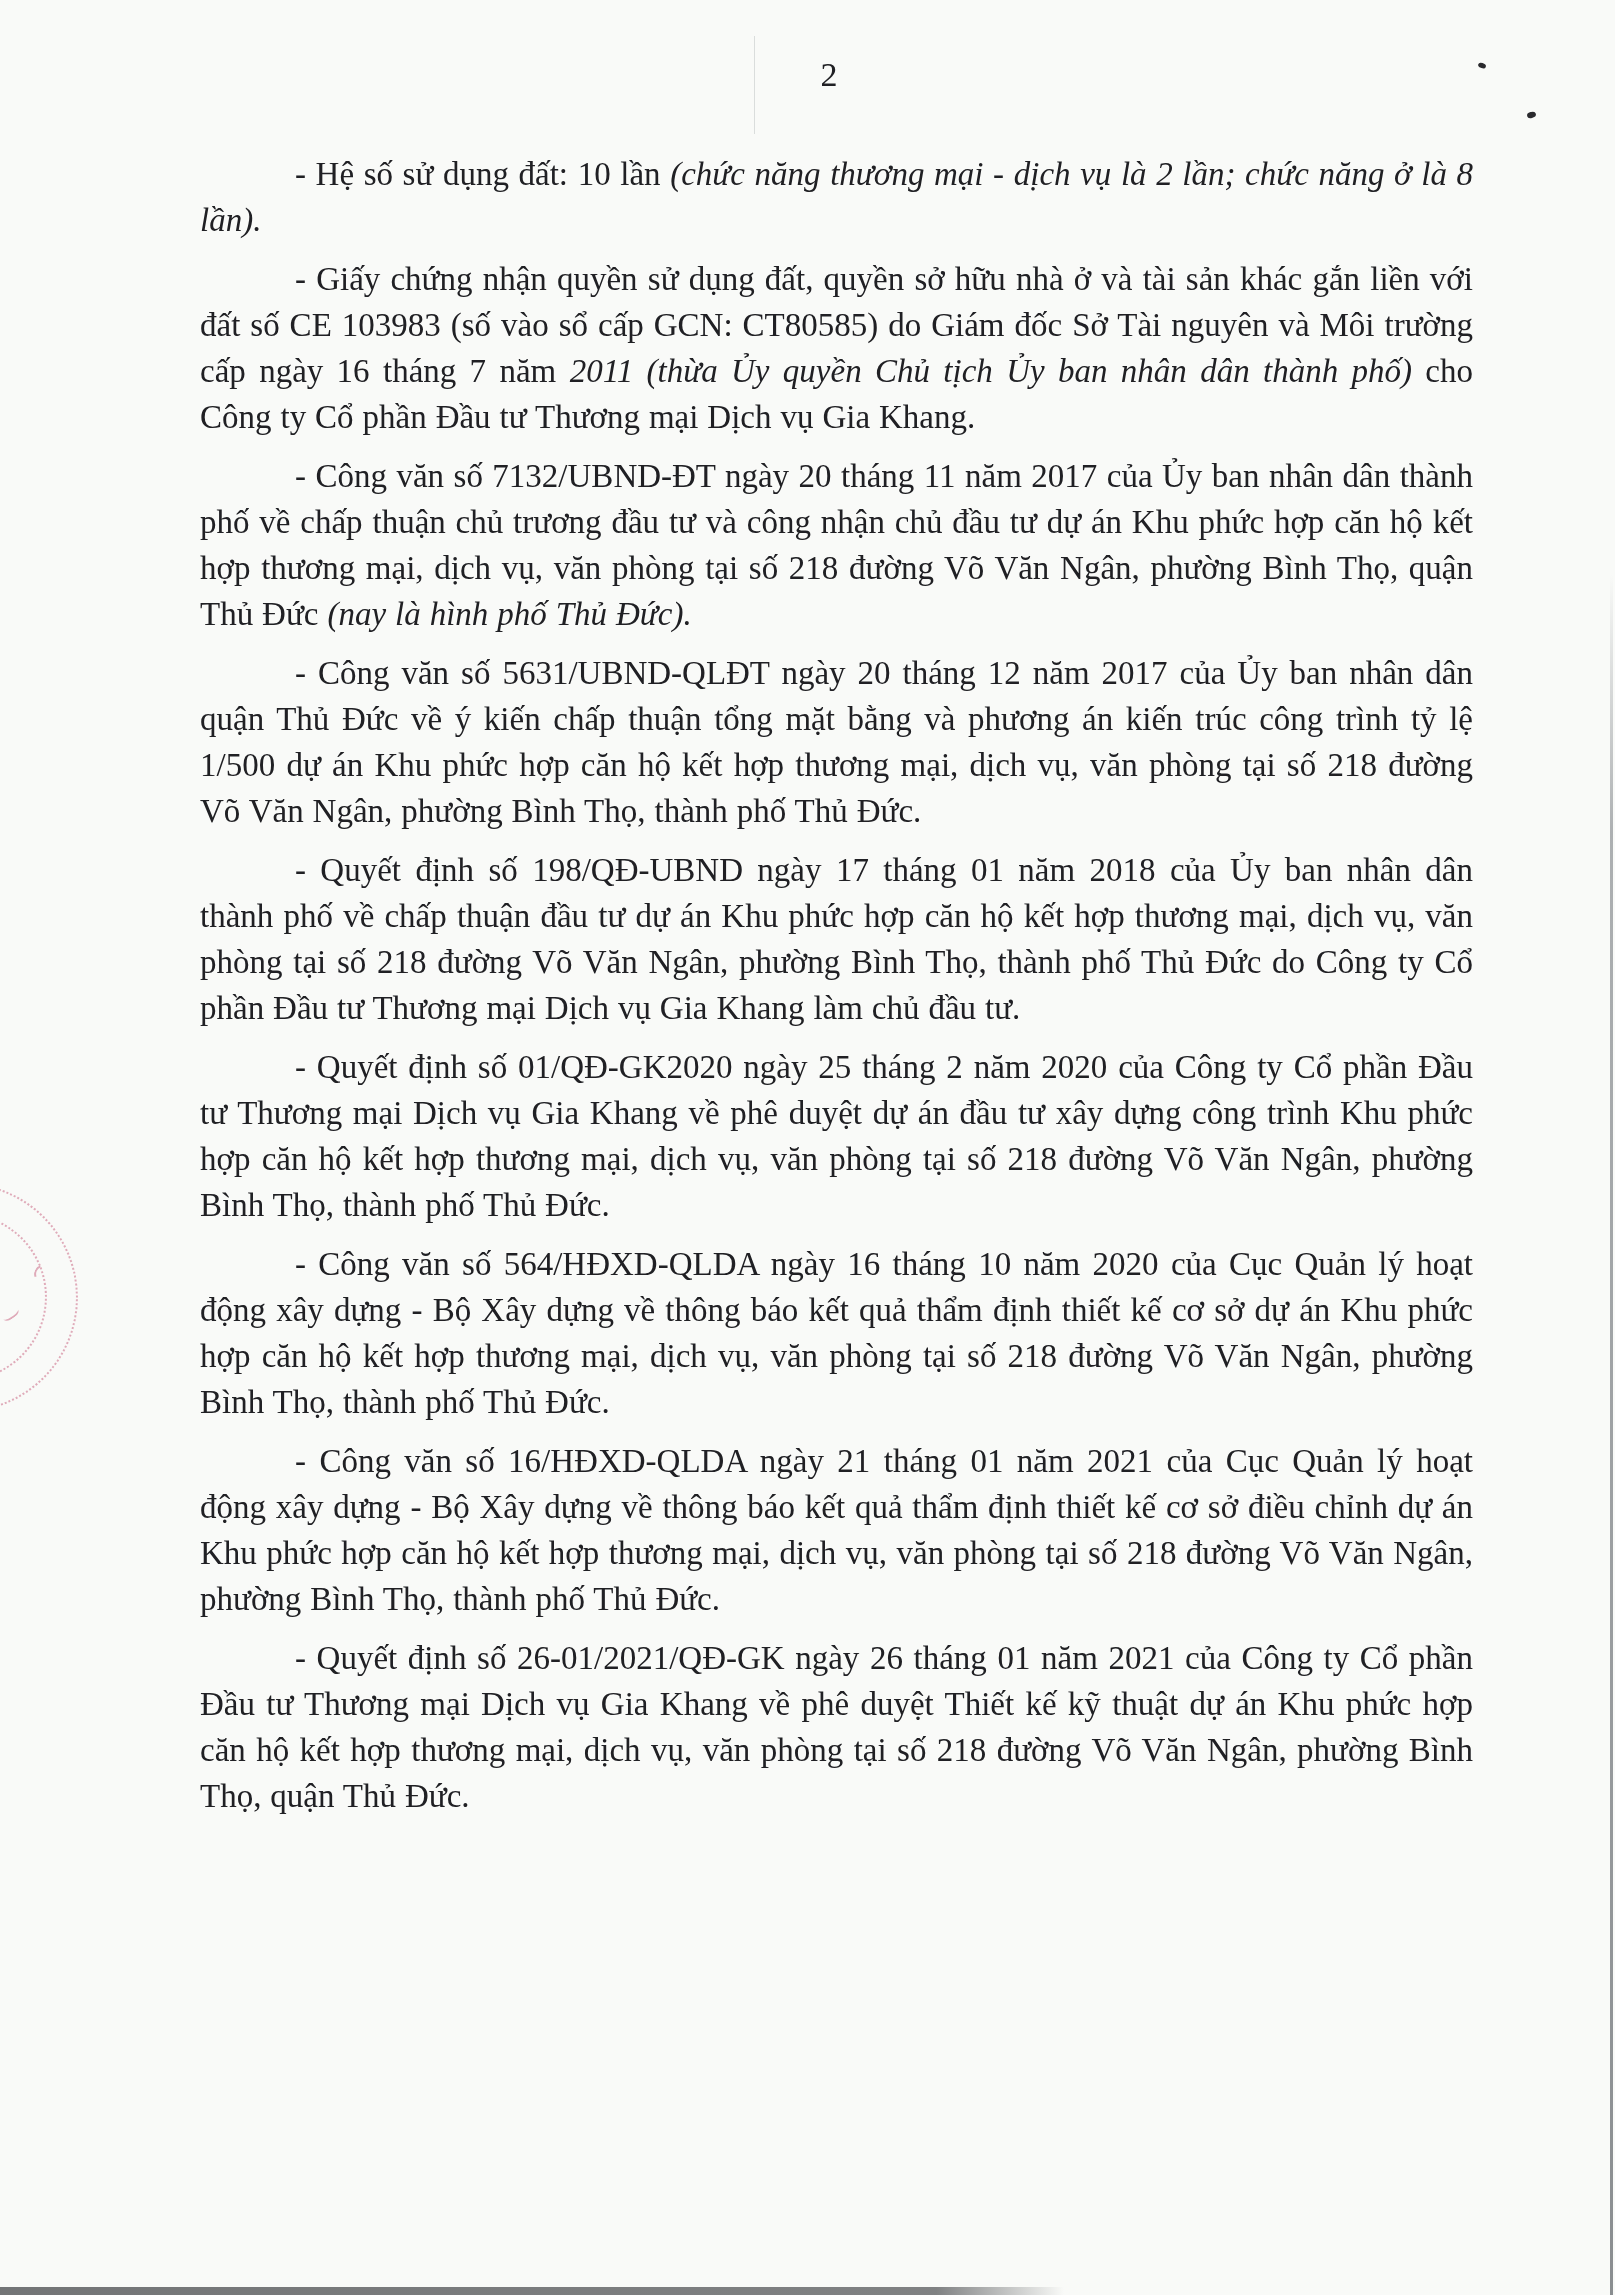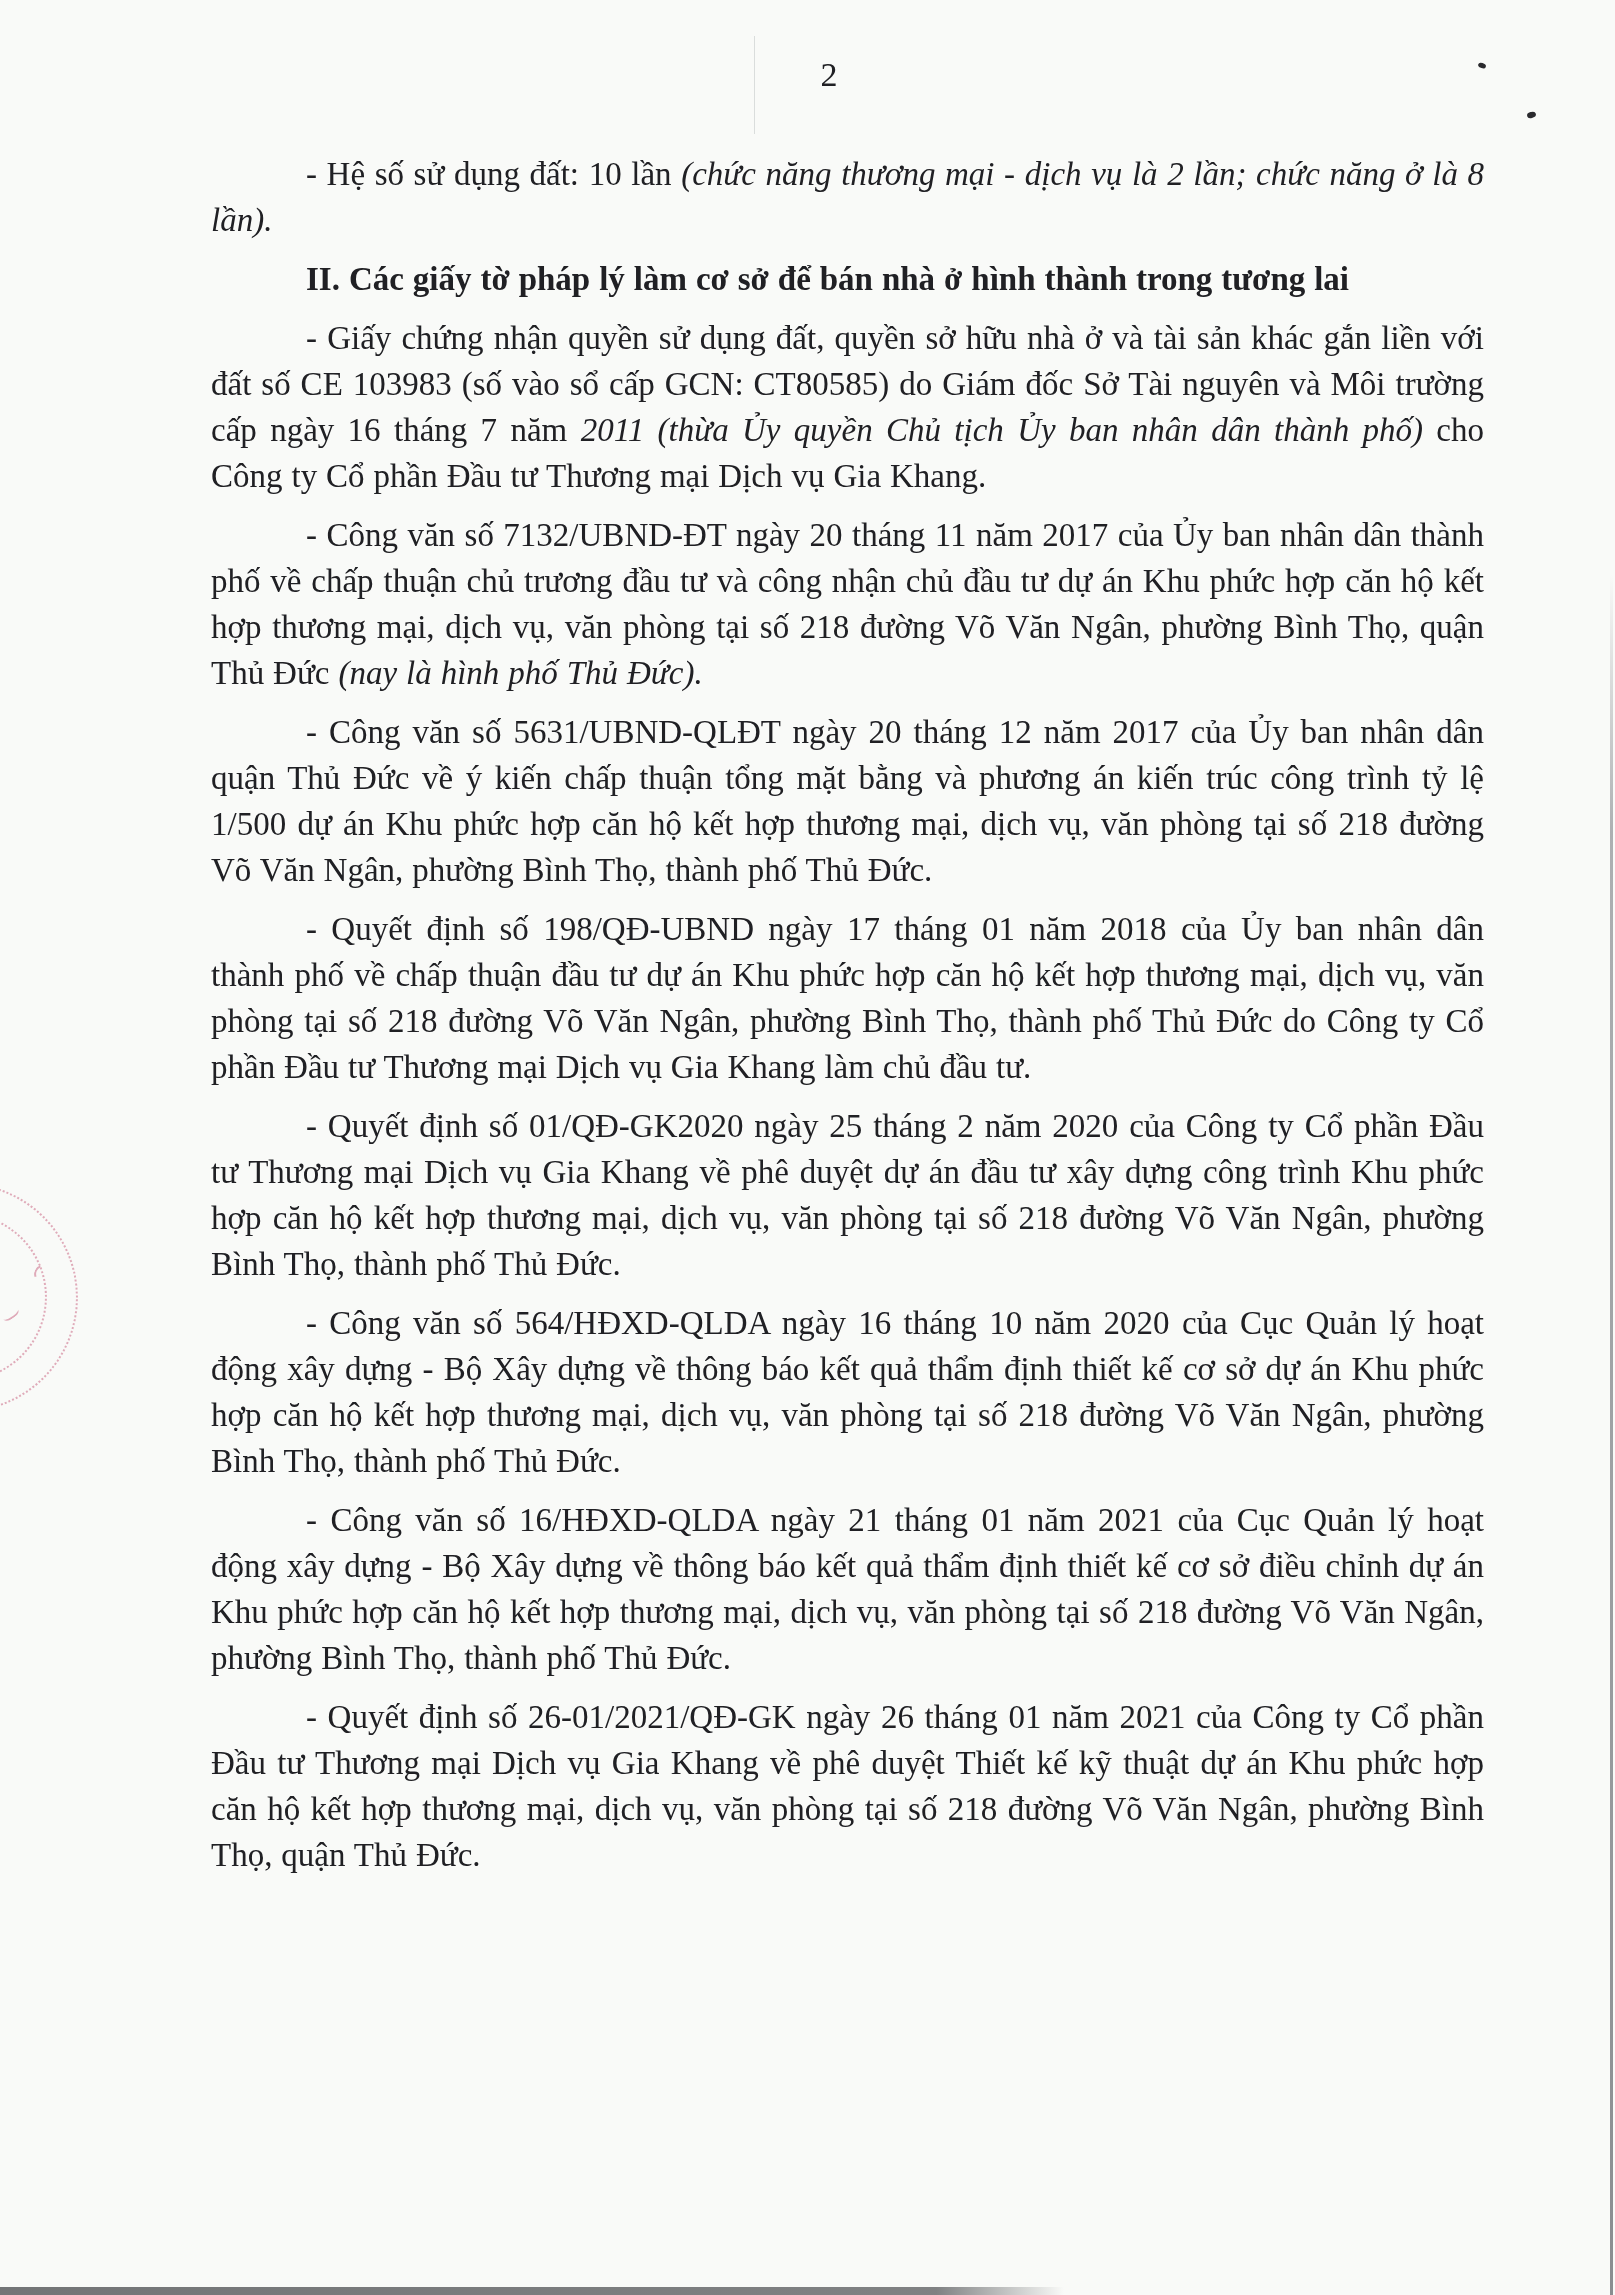--- a/index.html
+++ b/index.html
@@ -17,21 +17,21 @@
   .page{position:absolute;inset:0;overflow:hidden;}
 
   
   .page-number{
     position:absolute;top:55px;left:0;width:1658px;
     text-align:center;font-size:34px;line-height:39px;color:var(--ink);
   }
 
   
   .content{
-    position:absolute;left:211px;top:151px;width:1273px;
+    position:absolute;left:200px;top:151px;width:1273px;
     font-size:33px;line-height:46px;text-align:justify;
     word-spacing:0.7px;
   }
   .content p{margin:0 0 13px 0;text-indent:95px;}
   .content p.heading{font-weight:700;}
   .content .it{font-style:italic;}
 
   
   .stamp{position:absolute;inset:0;opacity:.5;pointer-events:none;}
   .stamp-ring{position:absolute;border-radius:50%;border:2px dotted var(--stamp);}
@@ -79,21 +79,20 @@
 
   <div class="stamp">
     <div class="stamp-ring outer"></div>
     <div class="stamp-ring inner"></div>
     <div class="stamp-mark"></div>
     <div class="stamp-mark2"></div>
   </div>
 
   <div class="content">
       <p class="body"><span>- Hệ số sử dụng đất: 10 lần </span><span class="it">(chức năng thương mại - dịch vụ là 2 lần; chức năng ở là 8 lần).</span></p>
-      <p class="heading"><span>II. Các giấy tờ pháp lý làm cơ sở để bán nhà ở hình thành trong tương lai</span></p>
       <p class="body"><span>- Giấy chứng nhận quyền sử dụng đất, quyền sở hữu nhà ở và tài sản khác gắn liền với đất số CE 103983 (số vào sổ cấp GCN: CT80585) do Giám đốc Sở Tài nguyên và Môi trường cấp ngày 16 tháng 7 năm </span><span class="it">2011 (thừa Ủy quyền Chủ tịch Ủy ban nhân dân thành phố)</span><span> cho Công ty Cổ phần Đầu tư Thương mại Dịch vụ Gia Khang.</span></p>
       <p class="body"><span>- Công văn số 7132/UBND-ĐT ngày 20 tháng 11 năm 2017 của Ủy ban nhân dân thành phố về chấp thuận chủ trương đầu tư và công nhận chủ đầu tư dự án Khu phức hợp căn hộ kết hợp thương mại, dịch vụ, văn phòng tại số 218 đường Võ Văn Ngân, phường Bình Thọ, quận Thủ Đức </span><span class="it">(nay là hình phố Thủ Đức).</span></p>
       <p class="body"><span>- Công văn số 5631/UBND-QLĐT ngày 20 tháng 12 năm 2017 của Ủy ban nhân dân quận Thủ Đức về ý kiến chấp thuận tổng mặt bằng và phương án kiến trúc công trình tỷ lệ 1/500 dự án Khu phức hợp căn hộ kết hợp thương mại, dịch vụ, văn phòng tại số 218 đường Võ Văn Ngân, phường Bình Thọ, thành phố Thủ Đức.</span></p>
       <p class="body"><span>- Quyết định số 198/QĐ-UBND ngày 17 tháng 01 năm 2018 của Ủy ban nhân dân thành phố về chấp thuận đầu tư dự án Khu phức hợp căn hộ kết hợp thương mại, dịch vụ, văn phòng tại số 218 đường Võ Văn Ngân, phường Bình Thọ, thành phố Thủ Đức do Công ty Cổ phần Đầu tư Thương mại Dịch vụ Gia Khang làm chủ đầu tư.</span></p>
       <p class="body"><span>- Quyết định số 01/QĐ-GK2020 ngày 25 tháng 2 năm 2020 của Công ty Cổ phần Đầu tư Thương mại Dịch vụ Gia Khang về phê duyệt dự án đầu tư xây dựng công trình Khu phức hợp căn hộ kết hợp thương mại, dịch vụ, văn phòng tại số 218 đường Võ Văn Ngân, phường Bình Thọ, thành phố Thủ Đức.</span></p>
       <p class="body"><span>- Công văn số 564/HĐXD-QLDA ngày 16 tháng 10 năm 2020 của Cục Quản lý hoạt động xây dựng - Bộ Xây dựng về thông báo kết quả thẩm định thiết kế cơ sở dự án Khu phức hợp căn hộ kết hợp thương mại, dịch vụ, văn phòng tại số 218 đường Võ Văn Ngân, phường Bình Thọ, thành phố Thủ Đức.</span></p>
       <p class="body"><span>- Công văn số 16/HĐXD-QLDA ngày 21 tháng 01 năm 2021 của Cục Quản lý hoạt động xây dựng - Bộ Xây dựng về thông báo kết quả thẩm định thiết kế cơ sở điều chỉnh dự án Khu phức hợp căn hộ kết hợp thương mại, dịch vụ, văn phòng tại số 218 đường Võ Văn Ngân, phường Bình Thọ, thành phố Thủ Đức.</span></p>
       <p class="body"><span>- Quyết định số 26-01/2021/QĐ-GK ngày 26 tháng 01 năm 2021 của Công ty Cổ phần Đầu tư Thương mại Dịch vụ Gia Khang về phê duyệt Thiết kế kỹ thuật dự án Khu phức hợp căn hộ kết hợp thương mại, dịch vụ, văn phòng tại số 218 đường Võ Văn Ngân, phường Bình Thọ, quận Thủ Đức.</span></p>
     </div>
 

